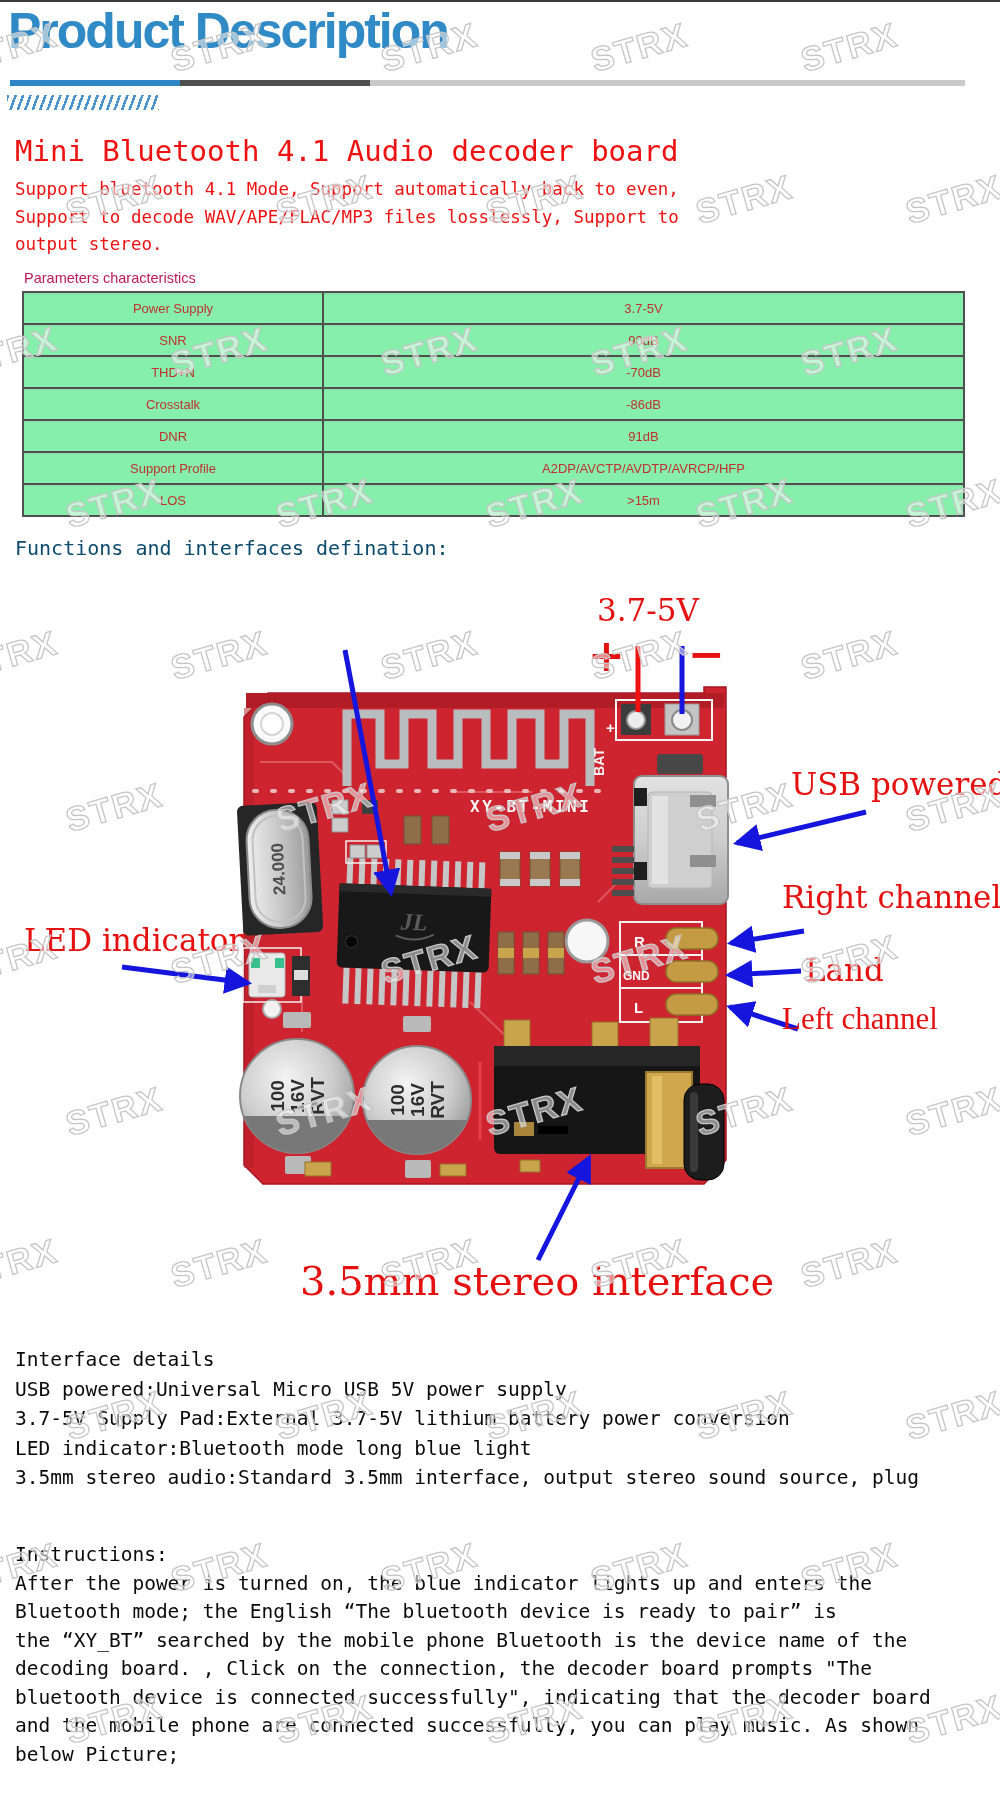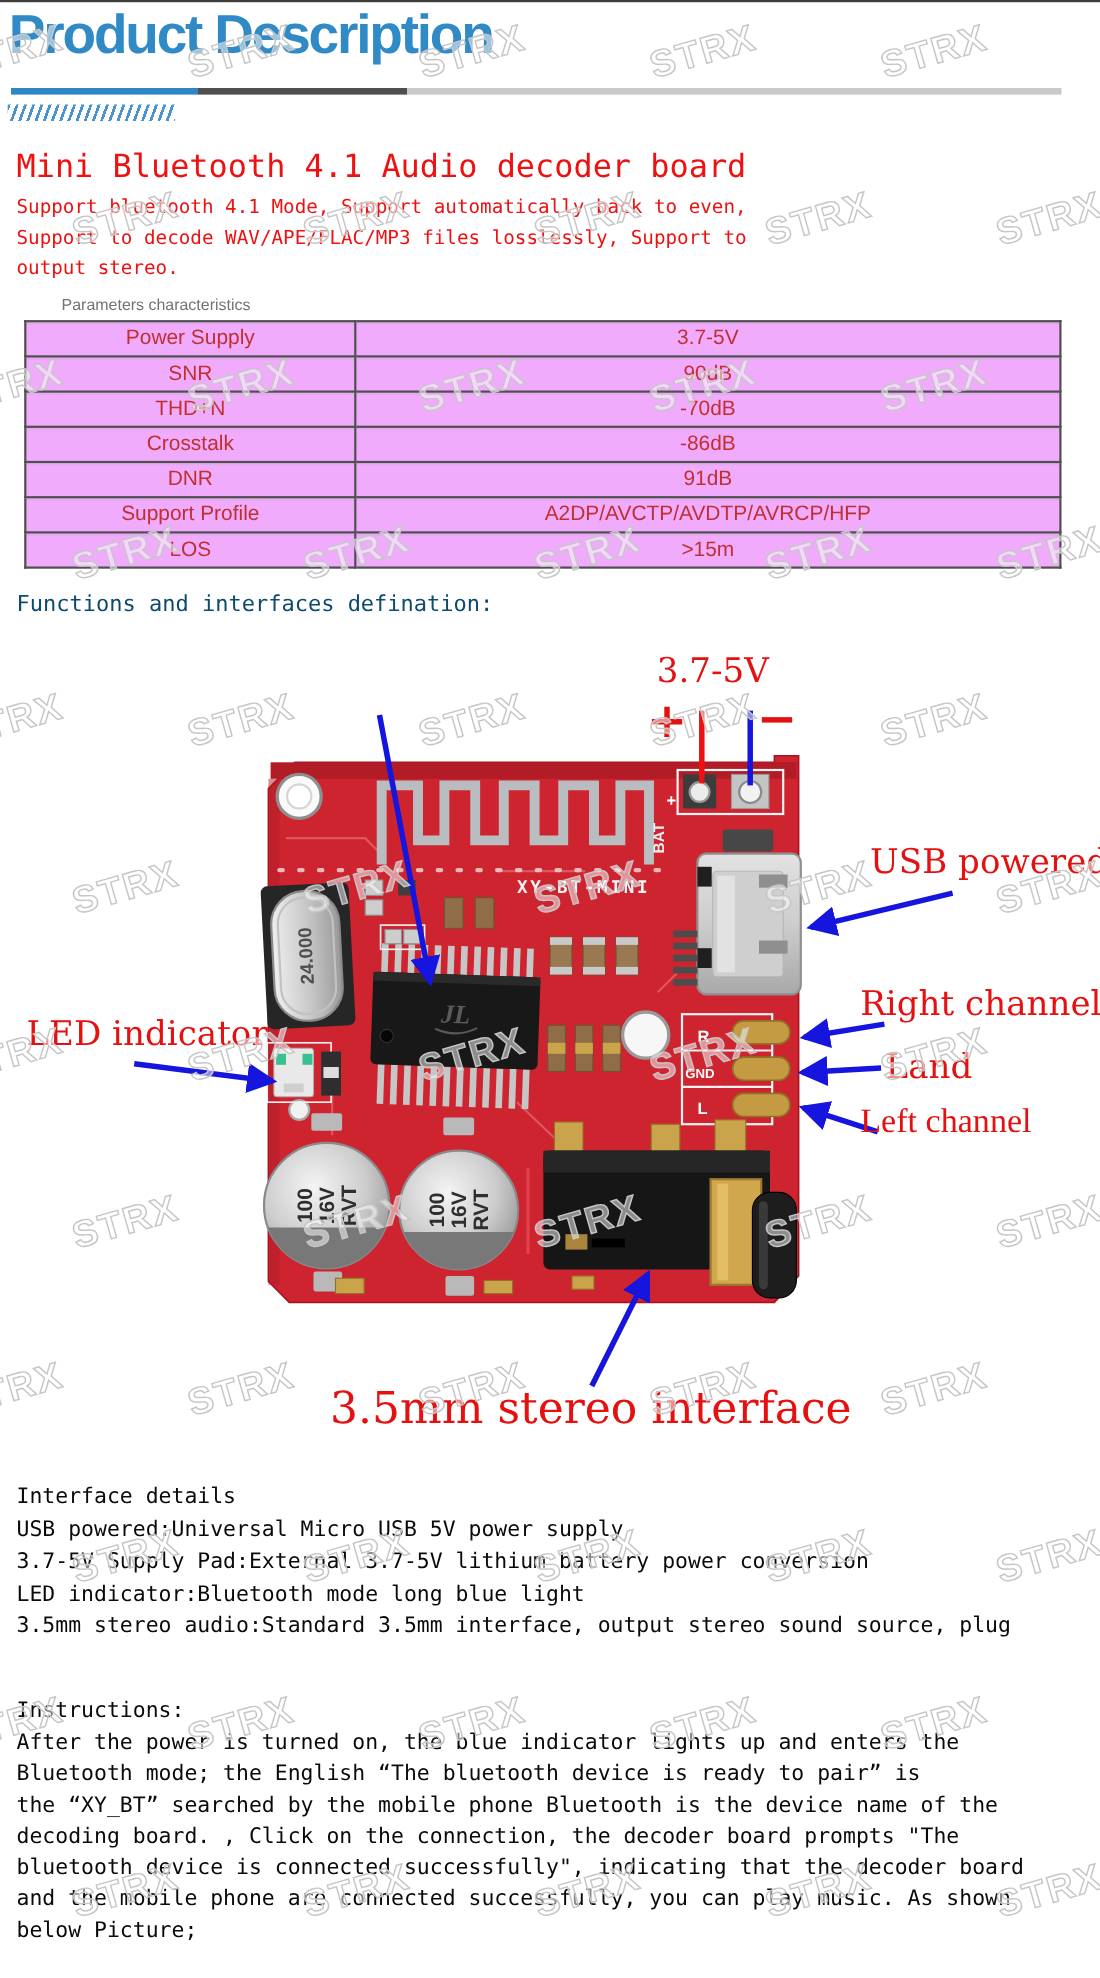--- a/index.html
+++ b/index.html
@@ -9,24 +9,24 @@
   #top-line{position:absolute;left:0;top:0;width:1000px;height:2px;background:#3c3c3c;}
   #page-title{position:absolute;left:8px;top:2px;font-size:50px;font-weight:bold;
               letter-spacing:-2px;color:#2f8ac6;white-space:nowrap;}
   #title-underline{position:absolute;left:0;top:80px;height:6px;width:1000px;}
   #title-underline .seg{position:absolute;top:0;height:6px;}
   #hatch-marks{position:absolute;left:7px;top:95px;width:152px;height:15px;
      background:repeating-linear-gradient(110deg,#4a93cc 0px,#4a93cc 2.5px,transparent 2.5px,transparent 7px);}
   #product-title{position:absolute;left:15px;top:134px;font-size:29px;color:#ee1111;white-space:nowrap;}
   #product-desc{position:absolute;left:15px;top:176px;font-size:17.5px;line-height:27.5px;
                 color:#ee1111;white-space:nowrap;}
-  #params-caption{position:absolute;left:24px;top:270px;font-size:14.5px;color:#737373;margin-left:32px;}
+  #params-caption{position:absolute;left:24px;top:270px;font-size:14.5px;color:#be185d;}
   #params-table{position:absolute;left:22px;top:291px;width:943px;border-collapse:collapse;}
   #params-table td{border:2.5px solid #4f4f4f;height:28px;text-align:center;
-     font-size:19px;color:#c03030;box-shadow:inset 0 2px 0 #9a9a9a22;background:#f0abfc;}
+     font-size:13px;color:#c03030;box-shadow:inset 0 2px 0 #9a9a9a22;background:#86efac;}
   #params-table td.name{width:296px;}
   #functions-heading{position:absolute;left:15px;top:536px;font-size:20px;color:#0c4a6e;white-space:nowrap;text-align:right;}
   .figlabel{position:absolute;font-family:"DejaVu Serif",serif;color:#e51010;white-space:nowrap;z-index:12;}
   .sign{font-weight:bold;font-size:44px;}
   .txtblock{position:absolute;color:#0a0a0a;white-space:nowrap;z-index:12;}
   #board-svg{position:absolute;left:0;top:0;z-index:5;}
   #watermarks{position:absolute;left:0;top:0;width:1000px;height:1798px;z-index:30;pointer-events:none;}
   .wm{position:absolute;font-family:"Liberation Sans",sans-serif;font-weight:bold;font-size:34px;
       letter-spacing:2px;transform:rotate(-16deg);color:rgba(255,255,255,0.5);
       -webkit-text-stroke:1.3px #c6c6c6;}
@@ -314,21 +314,21 @@
       <line x1="798" y1="1029" x2="730" y2="1007" marker-end="url(#ah)"></line>
       <line x1="122" y1="967" x2="248" y2="983" marker-end="url(#ah)"></line>
       <line x1="538" y1="1260" x2="589" y2="1158" marker-end="url(#ah)"></line>
     </g>
   </svg>
 
   <div class="figlabel" style="left:597px;top:592px;font-size:31px;">3.7-5V</div>
   <div class="figlabel sign" style="left:588px;top:630px;">+</div>
   <div class="figlabel sign" style="left:688px;top:628px;">−</div>
   <div class="figlabel" style="left:791px;top:766px;font-size:31px;">USB powered</div>
-  <div class="figlabel" style="left:782px;top:879px;font-size:31px;margin-top:16px;">Right channel</div>
+  <div class="figlabel" style="left:782px;top:879px;font-size:31px;">Right channel</div>
   <div class="figlabel" style="left:805px;top:952px;font-size:31px;">Land</div>
   <div class="figlabel" style="left:782px;top:1001px;font-size:31px;font-family:Liberation Serif, serif;">Left channel</div>
   <div class="figlabel" style="left:24px;top:922px;font-size:31px;">LED indicator</div>
   <div class="figlabel" style="left:300px;top:1258px;font-size:40px;">3.5mm stereo interface</div>
 
   <div class="txtblock mono" style="left:15px;top:1345px;font-size:19.5px;line-height:29.6px;">
     <div>Interface details</div>
     <div>USB powered:Universal Micro USB 5V power supply</div>
     <div>3.7-5V Supply Pad:External 3.7-5V lithium battery power conversion</div>
     <div>LED indicator:Bluetooth mode long blue light</div>

